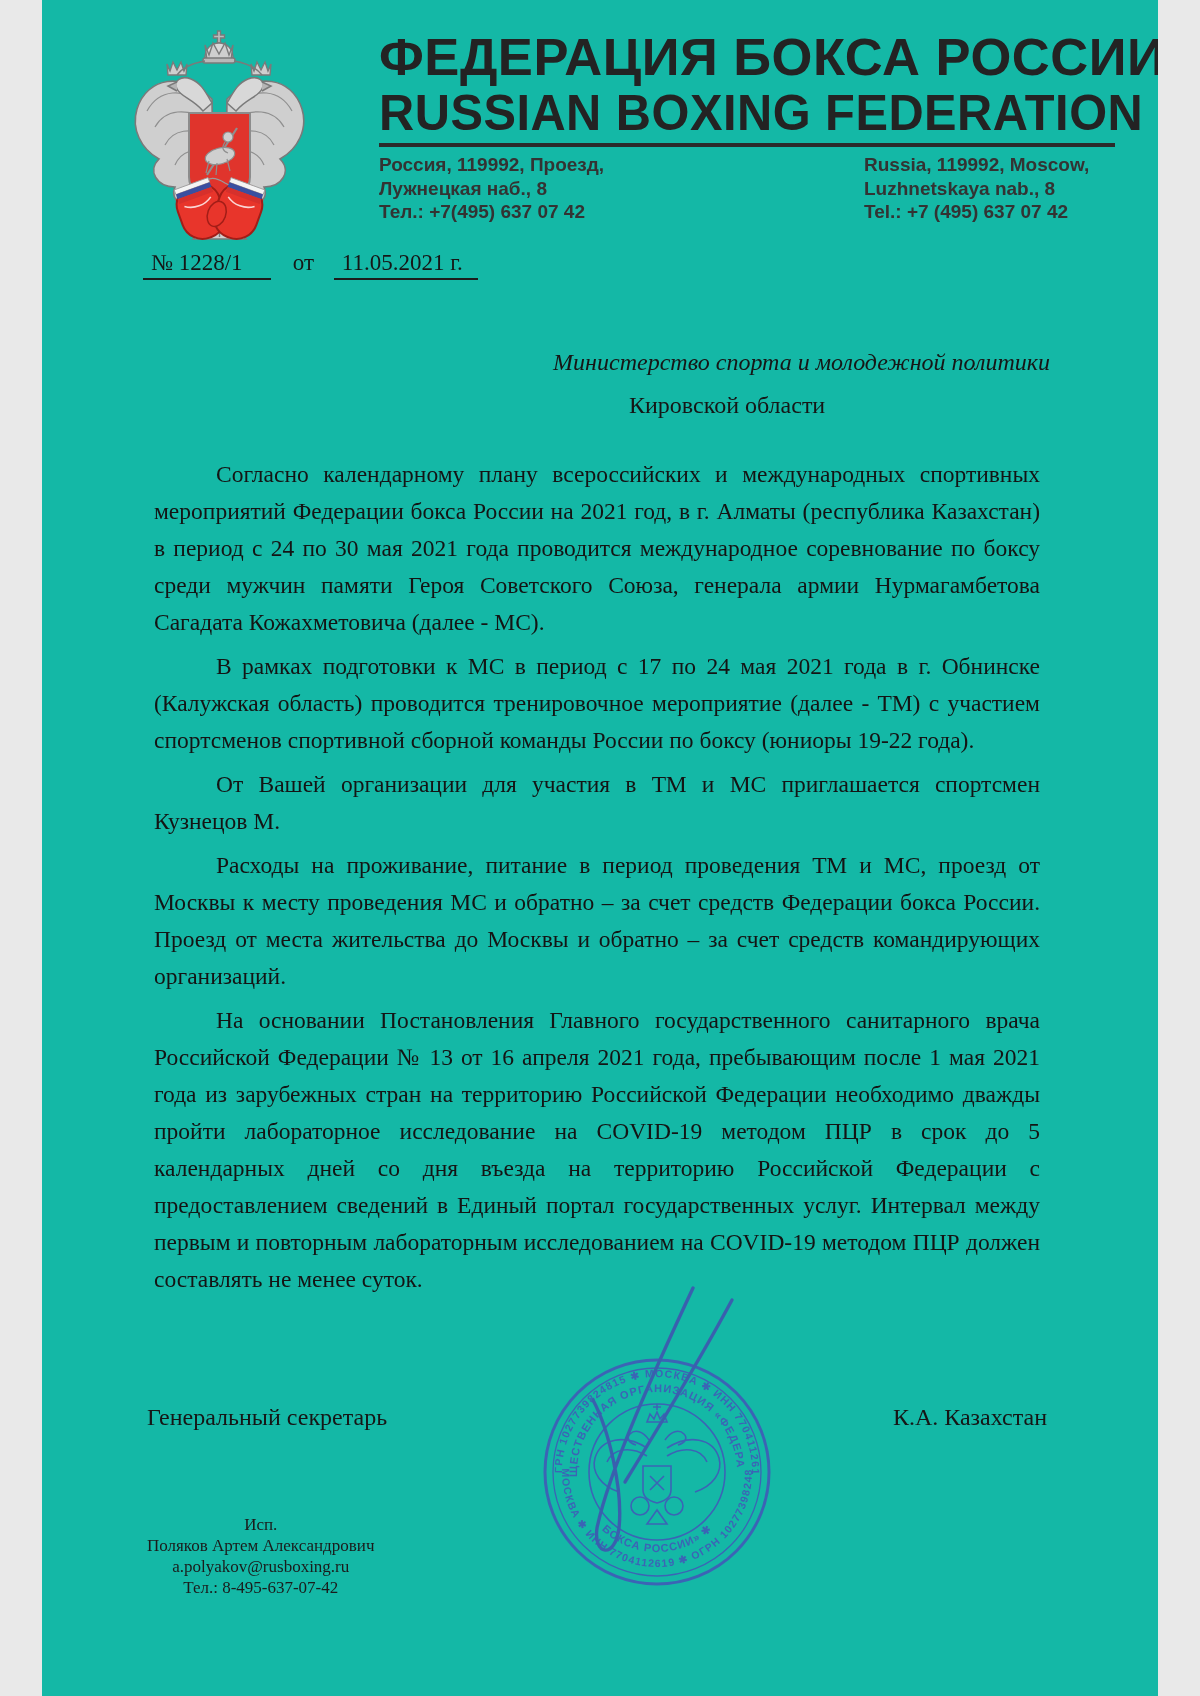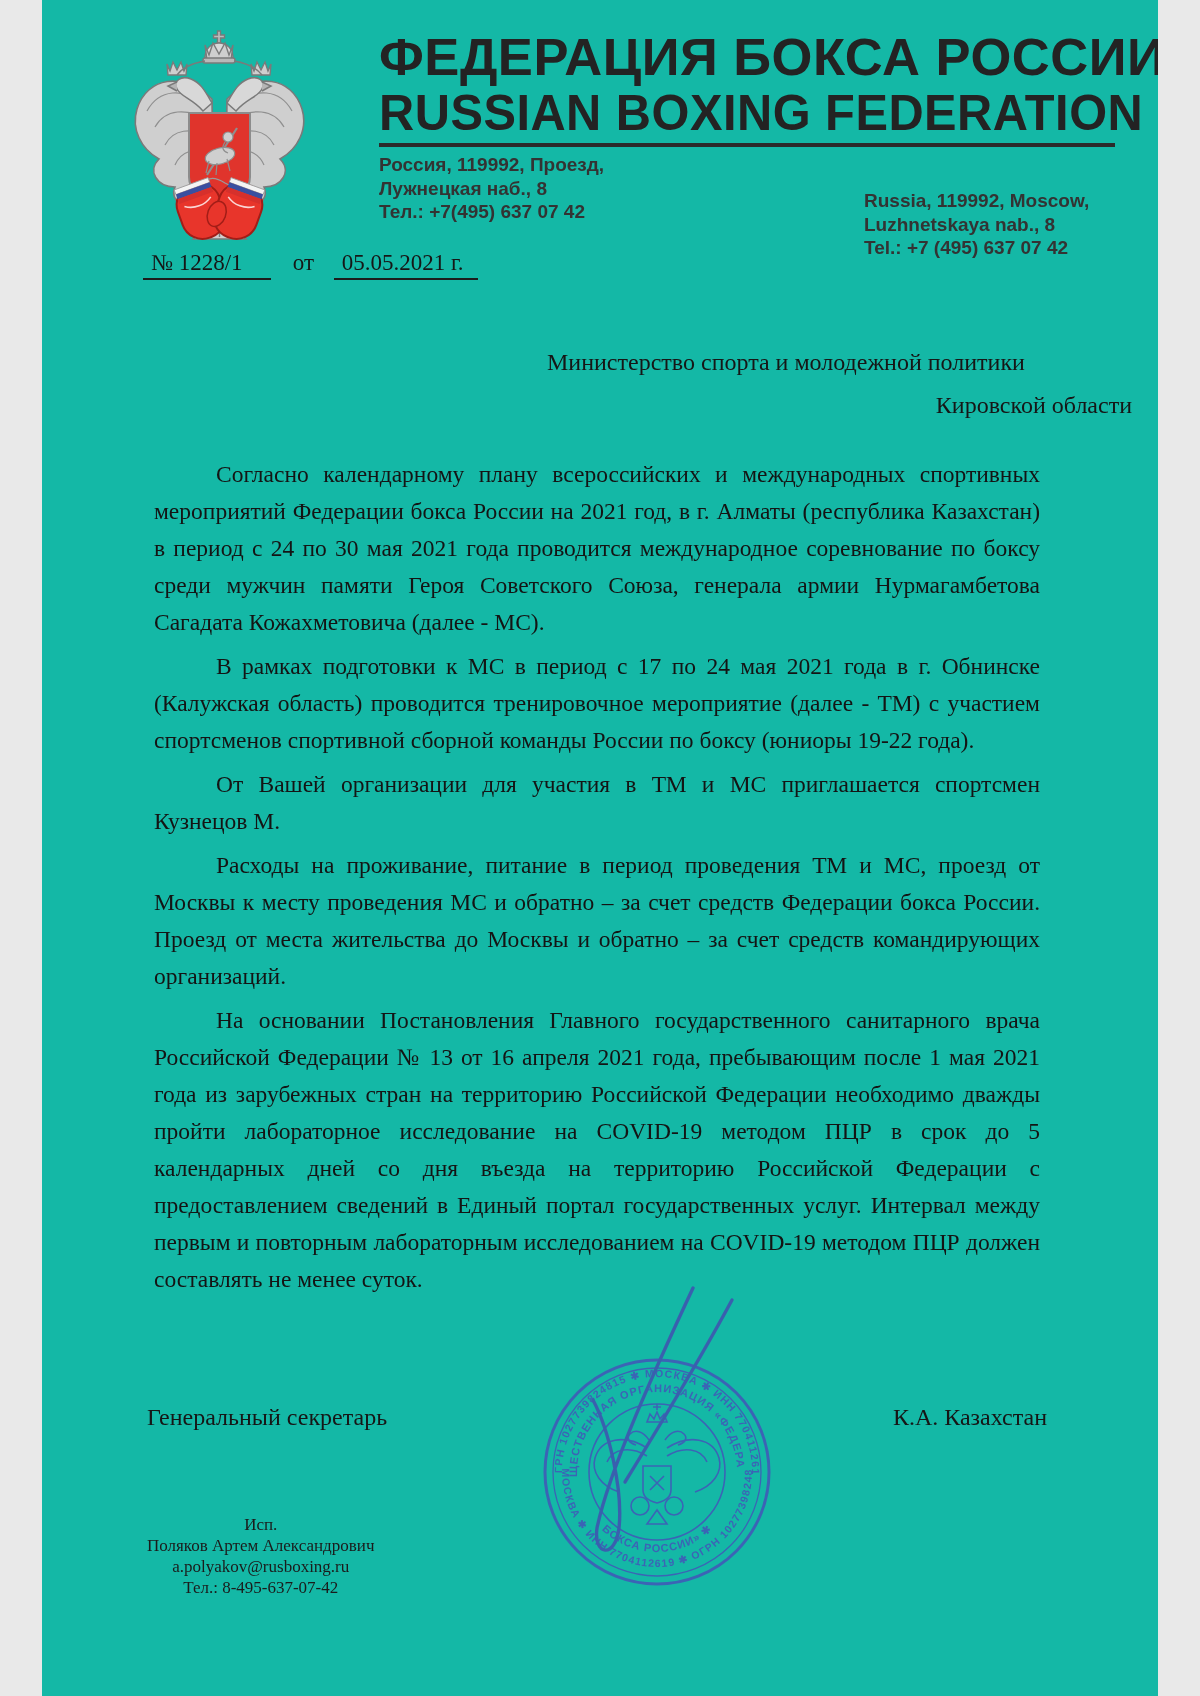--- a/index.html
+++ b/index.html
@@ -21,31 +21,31 @@
     font-size:50px;letter-spacing:.5px;color:#232323;line-height:54px;
     white-space:nowrap;transform:scaleX(0.975);transform-origin:left;
   }
   .hdr-divider{position:absolute;left:337px;top:143px;width:736px;height:4px;background:#2b2b2b;}
   .addr{
     position:absolute;top:153px;
     font-family:"Liberation Sans", sans-serif;font-weight:700;
     font-size:19px;line-height:23.5px;color:#333;
   }
   .addr.ru{left:337px;}
-  .addr.en{left:822px;margin-top:36px;}
+  .addr.en{left:822px;}
   
   .refline{position:absolute;left:101px;top:250px;font-size:23px;color:#161616;white-space:nowrap;}
   .refline .u{display:inline-block;border-bottom:2px solid #1c1c1c;text-align:left;padding:0 8px 2px 8px;}
   .refline .u1{min-width:112px;}
   .refline .u2{min-width:128px;}
   .refline .ot{display:inline-block;margin:0 14px 0 16px;}
   
   .recipient{position:absolute;left:505px;top:341px;width:503px;font-size:24px;line-height:43px;color:#161616;}
-  .recipient .l1{text-align:left;}
-  .recipient .l2{text-align:right;transform:translateX(82px);}
+  .recipient .l1{text-align:right;font-style:italic;}
+  .recipient .l2{text-align:left;transform:translateX(82px);}
   
   .body-text{position:absolute;left:105px;top:449px;width:900px;font-size:23.5px;line-height:37px;color:#141414;}
   .body-text p{margin:7px;text-align:justify;text-indent:62px;}
   
   .sigrow{position:absolute;left:105px;top:1404px;width:900px;font-size:24px;color:#161616;}
   .sig-title{float:left;}
   .sig-name{float:right;}
   
   .stampwrap{position:absolute;left:455px;top:1270px;width:330px;height:345px;}
   .stamp-text{font-family:"Liberation Sans", sans-serif;font-weight:700;fill:#4159b8;}
@@ -148,21 +148,21 @@
   </div>
   <div class="addr en">
     <div>Russia, 119992, Moscow,</div>
     <div>Luzhnetskaya nab., 8</div>
     <div>Tel.: +7 (495) 637 07 42</div>
   </div>
 
   <div class="refline">
     <span class="u u1">№ 1228/1</span>
     <span class="ot">от</span>
-    <span class="u u2">05.05.2021 г.</span>
+    <span class="u u2">11.05.2021 г.</span>
   </div>
 
   <div class="recipient">
     <div class="l1">Министерство спорта и молодежной политики</div>
     <div class="l2">Кировской области</div>
   </div>
 
   <div class="body-text">
     <p>Согласно календарному плану всероссийских и международных спортивных мероприятий Федерации бокса России на 2021 год, в г. Алматы (республика Казахстан) в период с 24 по 30 мая 2021 года проводится международное соревнование по боксу среди мужчин памяти Героя Советского Союза, генерала армии Нурмагамбетова Сагадата Кожахметовича (далее - МС).</p>
     <p>В рамках подготовки к МС в период с 17 по 24 мая 2021 года в г. Обнинске (Калужская область) проводится тренировочное мероприятие (далее - ТМ) с участием спортсменов спортивной сборной команды России по боксу (юниоры 19-22 года).</p>

